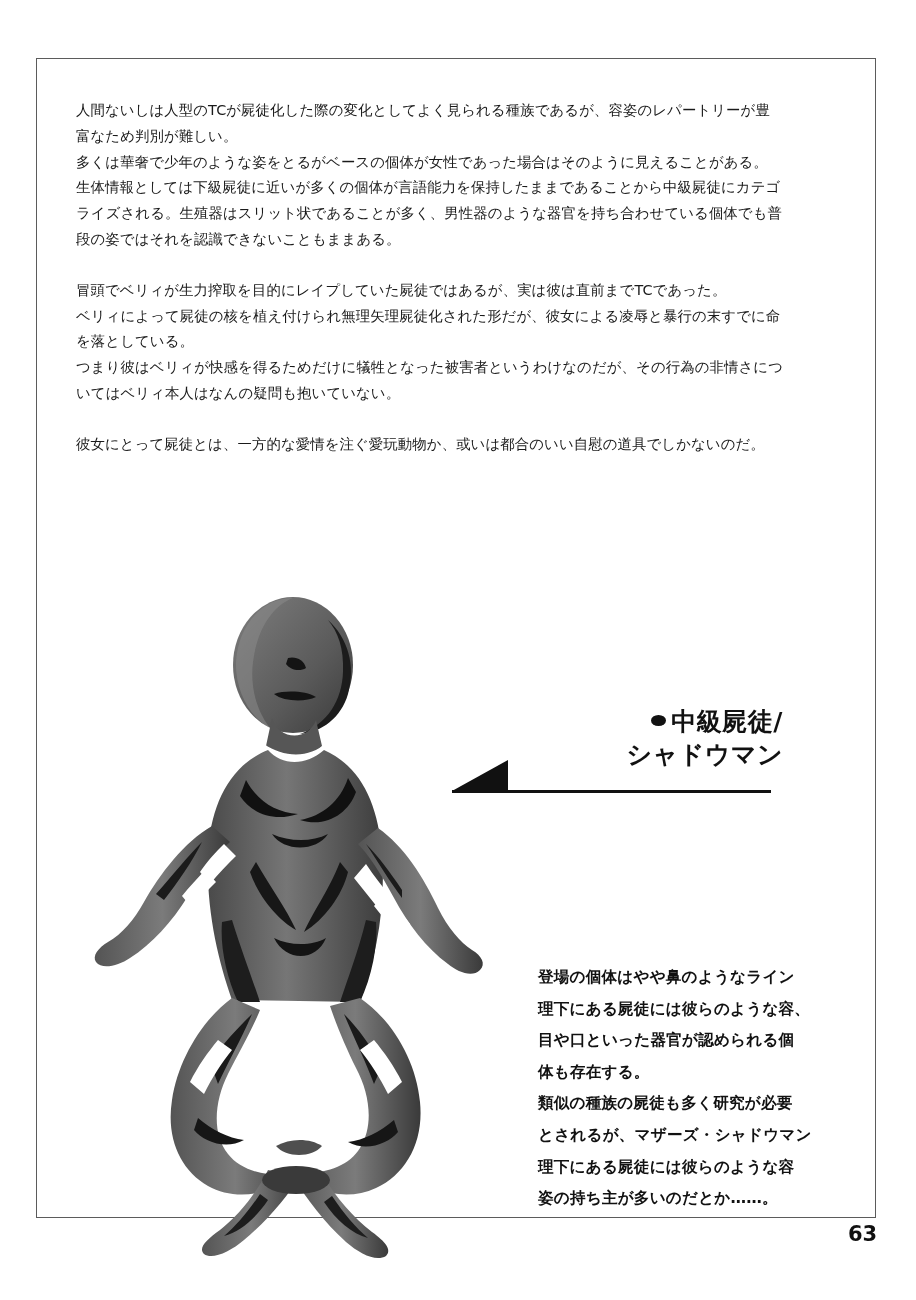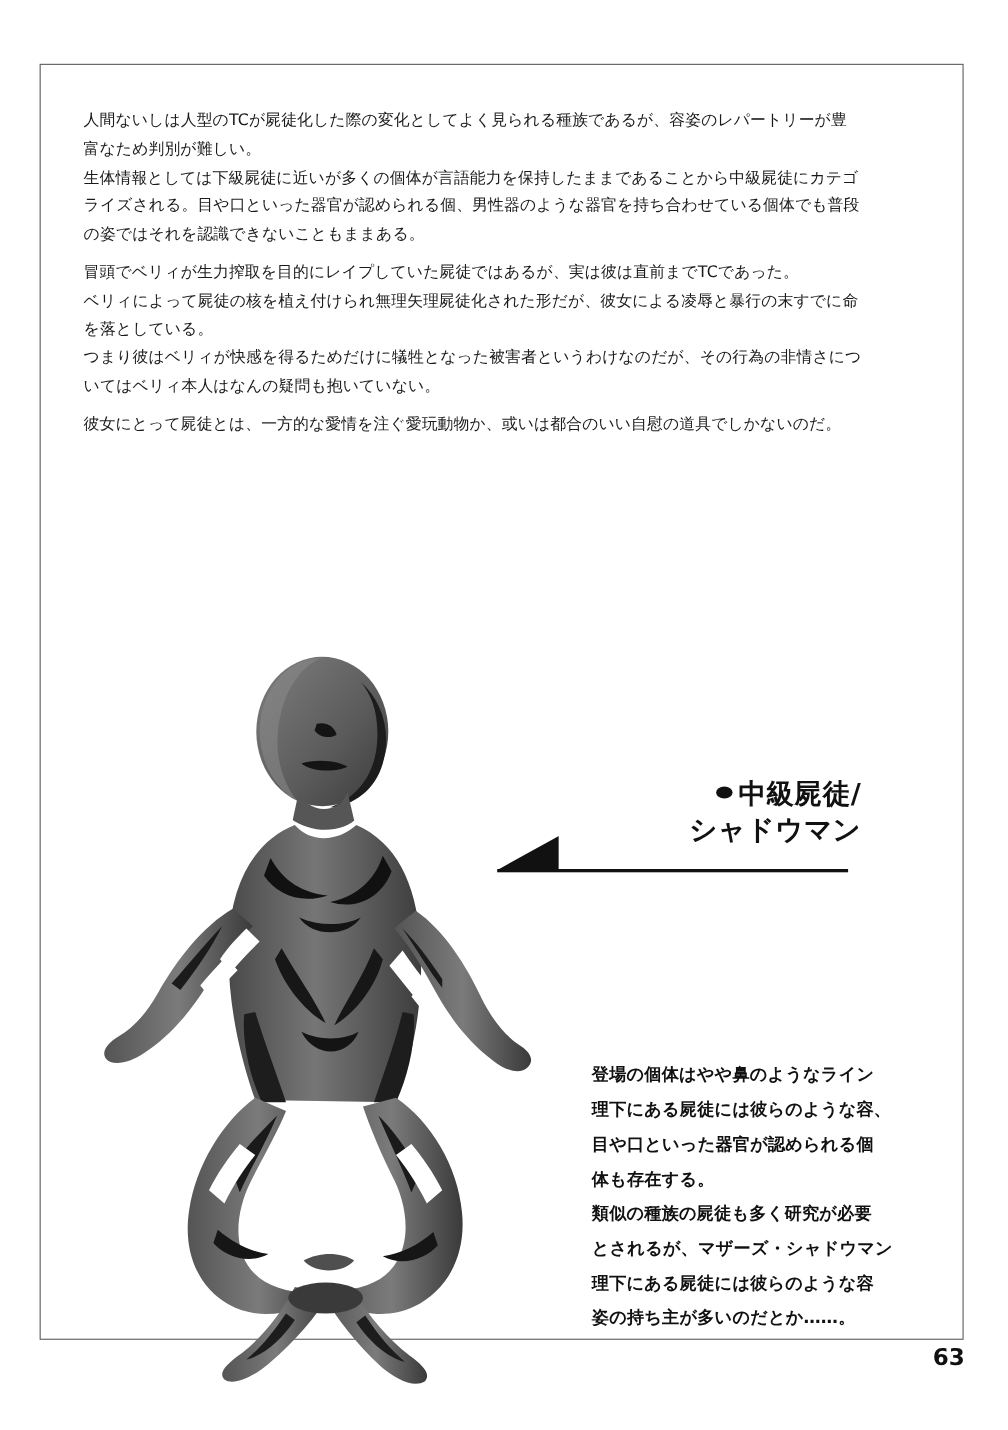--- a/index.html
+++ b/index.html
@@ -43,21 +43,21 @@
     width: 708px;
     font-size: 14.4px;
     line-height: 25.8px;
     letter-spacing: 0.1px;
     color: #1a1a1a;
   }
   #body-text p {
     margin: 0;
   }
   #body-text p.gap {
-    margin-top: 9px;
+    margin-top: 25px;
   }
 
   
   #callout {
     position: absolute;
     left: 523px;
     top: 705px;
     width: 260px;
     text-align: right;
   }
@@ -204,21 +204,22 @@
       <path d="M200 604 C188 622 176 636 164 646 C180 642 196 628 208 610 Z" fill="#1d1d1d"></path>
       <path d="M272 606 C284 624 296 638 308 648 C292 644 276 630 264 612 Z" fill="#1d1d1d"></path>
 
       <ellipse cx="236" cy="590" rx="34" ry="14" fill="#3a3a3a"></ellipse>
       <path d="M216 556 C230 548 250 548 262 556 C252 568 226 568 216 556 Z" fill="#4f4f4f"></path>
     </svg>
   </div>
 
   <div id="body-text">
     <p>人間ないしは人型のTCが屍徒化した際の変化としてよく見られる種族であるが、容姿のレパートリーが豊富なため判別が難しい。</p>
-    <p>生体情報としては下級屍徒に近いが多くの個体が言語能力を保持したままであることから中級屍徒にカテゴライズされる。目や口といった器官が認められる個、男性器のような器官を持ち合わせている個体でも普段の姿ではそれを認識できないこともままある。</p>
+    <p>多くは華奢で少年のような姿をとるがベースの個体が女性であった場合はそのように見えることがある。</p>
+    <p>生体情報としては下級屍徒に近いが多くの個体が言語能力を保持したままであることから中級屍徒にカテゴライズされる。生殖器はスリット状であることが多く、男性器のような器官を持ち合わせている個体でも普段の姿ではそれを認識できないこともままある。</p>
     <p class="gap">冒頭でベリィが生力搾取を目的にレイプしていた屍徒ではあるが、実は彼は直前までTCであった。</p>
     <p>ベリィによって屍徒の核を植え付けられ無理矢理屍徒化された形だが、彼女による凌辱と暴行の末すでに命を落としている。</p>
     <p>つまり彼はベリィが快感を得るためだけに犠牲となった被害者というわけなのだが、その行為の非情さについてはベリィ本人はなんの疑問も抱いていない。</p>
     <p class="gap">彼女にとって屍徒とは、一方的な愛情を注ぐ愛玩動物か、或いは都合のいい自慰の道具でしかないのだ。</p>
   </div>
 
   <svg id="callout-wedge" viewBox="0 0 56 31" xmlns="http://www.w3.org/2000/svg">
     <polygon points="0,31 56,0 56,31" fill="#111111"></polygon>
   </svg>
   <div id="callout-underline"></div>

